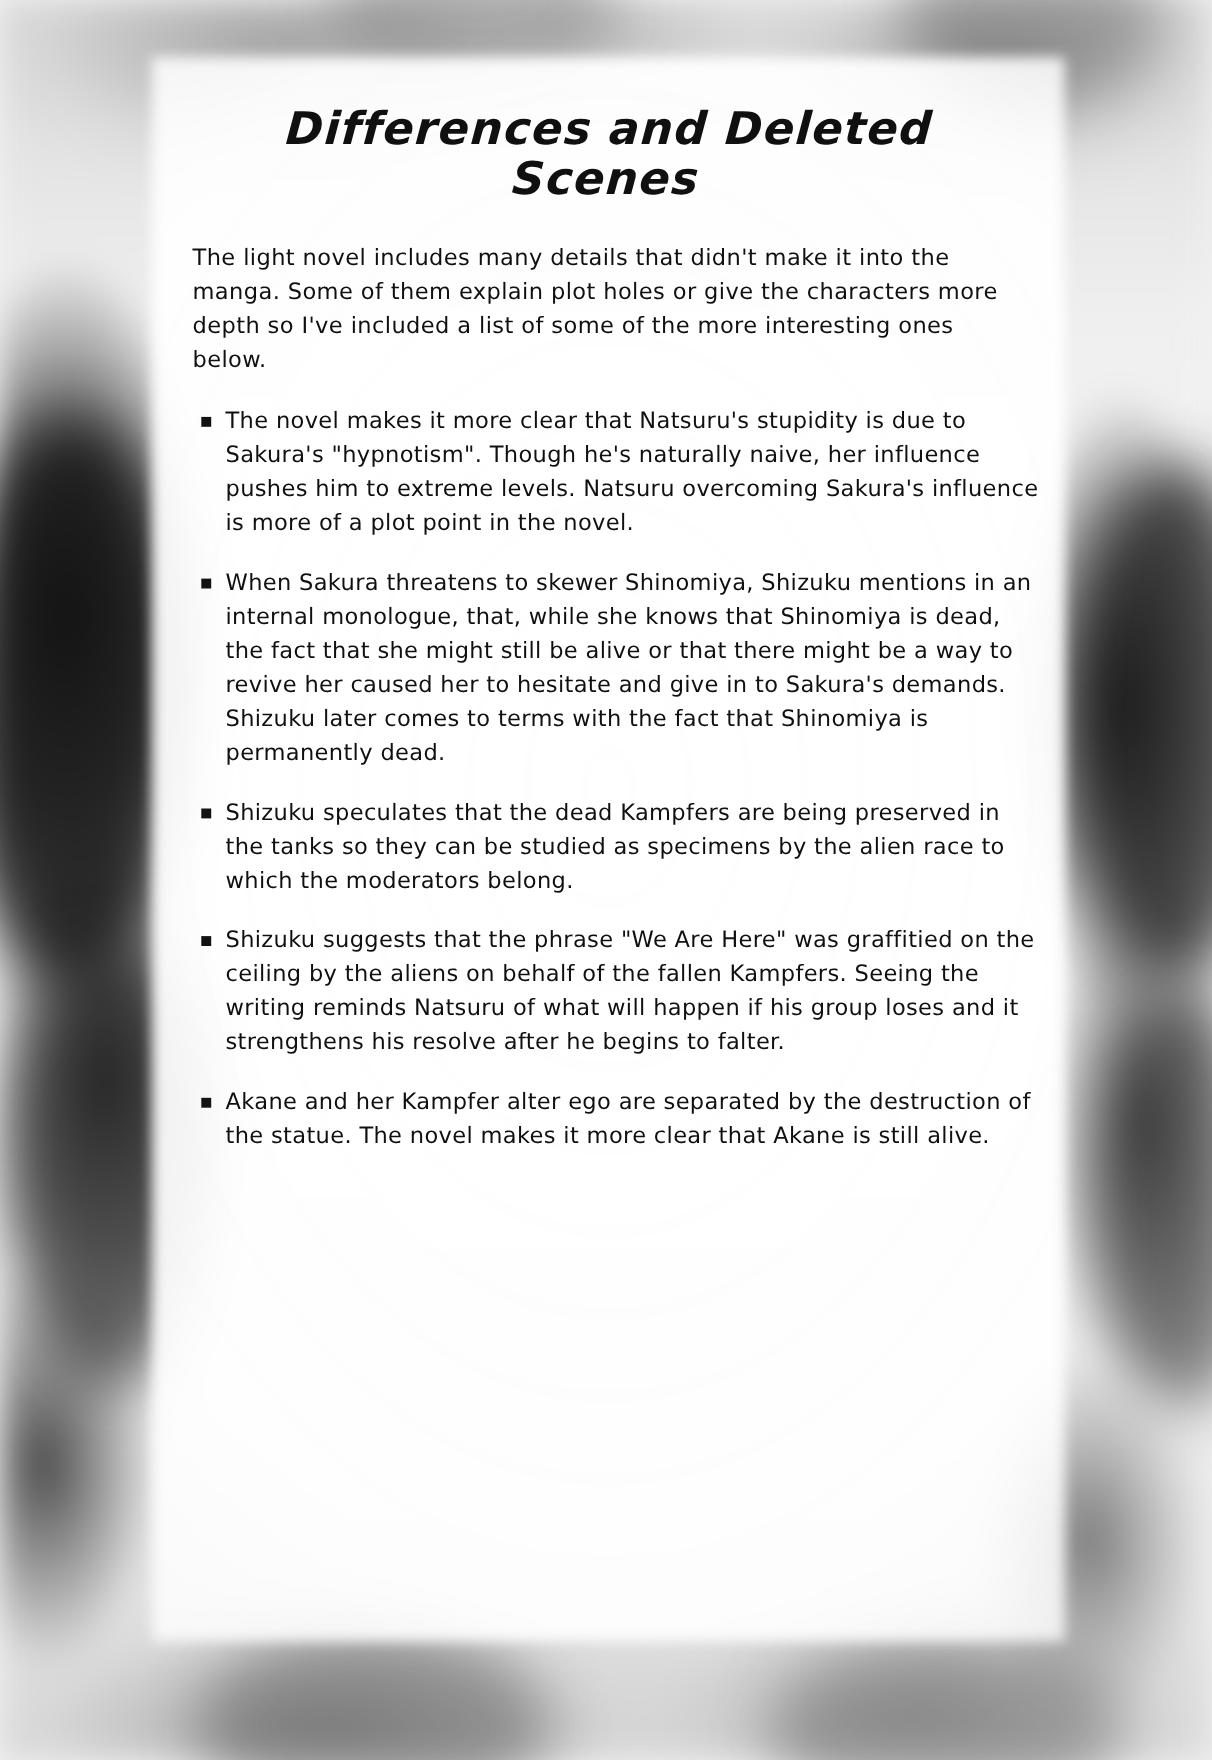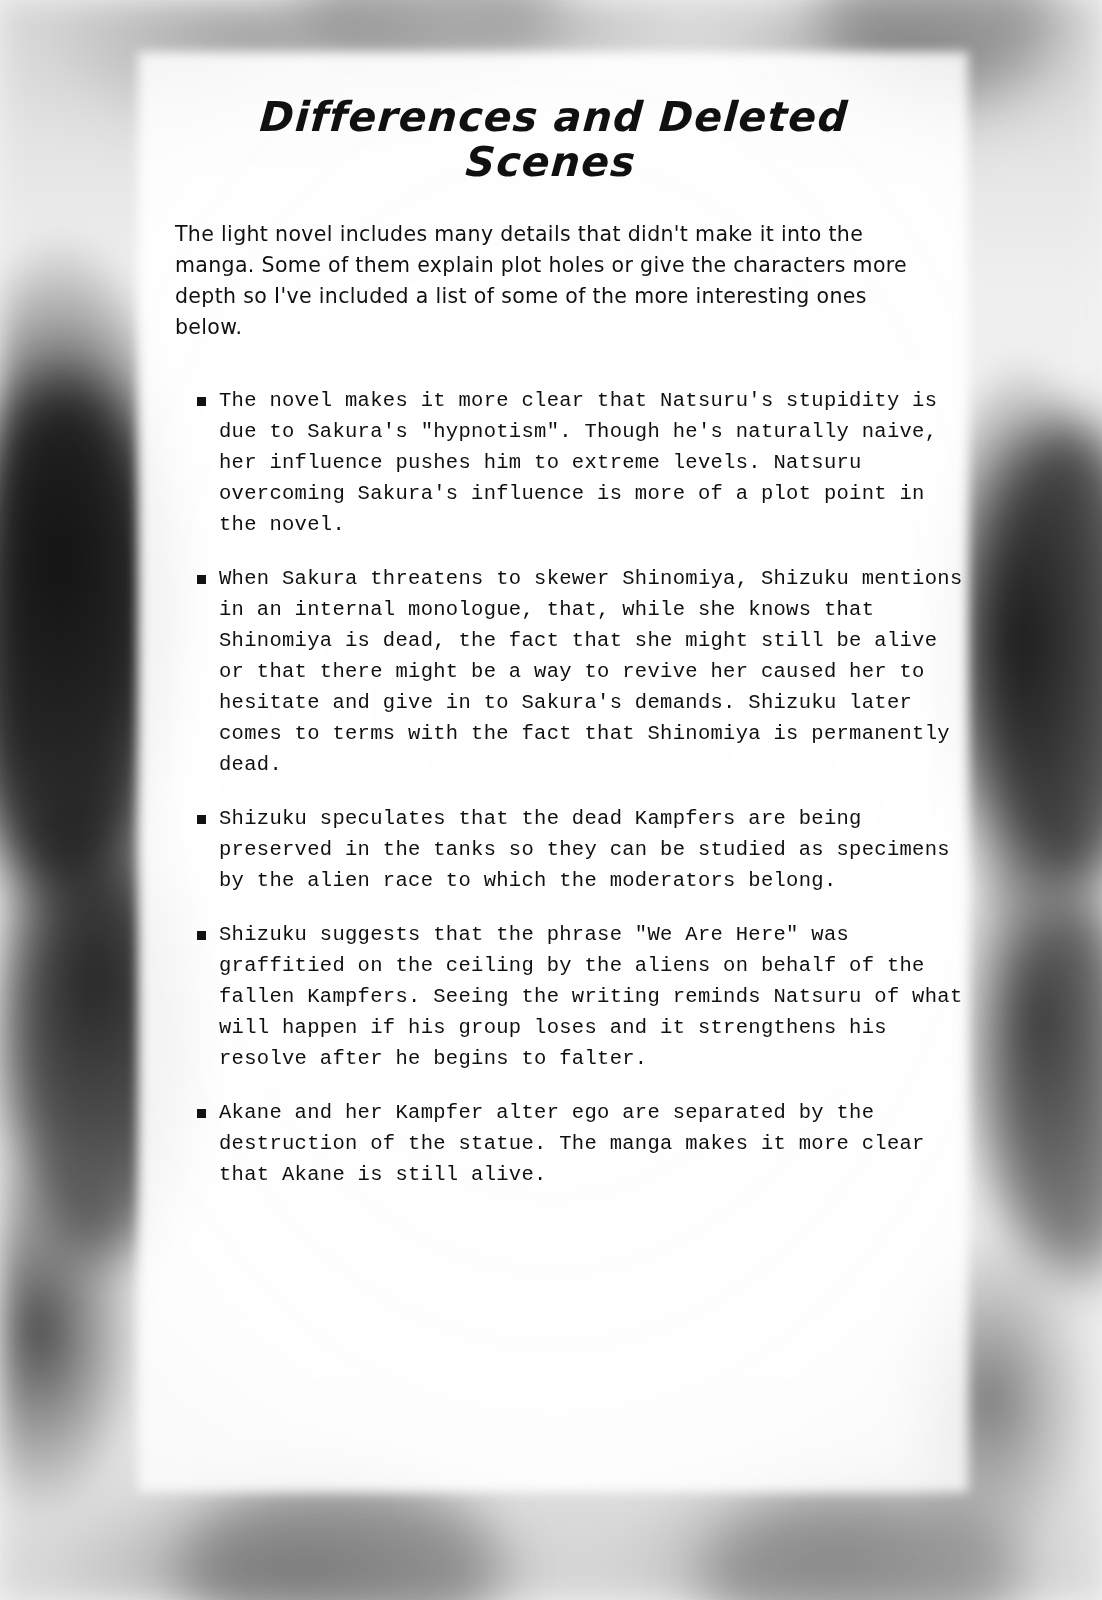--- a/index.html
+++ b/index.html
@@ -96,29 +96,28 @@
     text-align: center;
     margin: 0 0 34px 0;
     transform: skewX(-4deg);
     padding-right: 20px;
   }
 
   .intro {
     font-size: 20.5px;
     line-height: 31px;
     letter-spacing: 0.35px;
-    margin: 0 0 42px 0;
+    margin: 0 0 24px 0;
     width: 740px;
   }
 
   ul.notes {
     list-style: none;
-    margin: 18px;
+    margin: 4px;
     padding: 0;
-    font-family: Liberation Mono, monospace;
   }
   ul.notes li {
     position: relative;
     padding-left: 26px;
     margin-bottom: 23px;
     font-size: 20.5px;
     line-height: 31px;
     letter-spacing: 0.3px;
     width: 745px;
   }
@@ -150,17 +149,17 @@
   <div class="panel"></div>
 
   <div class="content">
     <h1 class="title">Differences and Deleted Scenes</h1>
     <p class="intro">The light novel includes many details that didn't make it into the manga. Some of them explain plot holes or give the characters more depth so I've included a list of some of the more interesting ones below.</p>
     <ul class="notes">
       <li>The novel makes it more clear that Natsuru's stupidity is due to Sakura's "hypnotism". Though he's naturally naive, her influence pushes him to extreme levels. Natsuru overcoming Sakura's influence is more of a plot point in the novel.</li>
       <li>When Sakura threatens to skewer Shinomiya, Shizuku mentions in an internal monologue, that, while she knows that Shinomiya is dead, the fact that she might still be alive or that there might be a way to revive her caused her to hesitate and give in to Sakura's demands. Shizuku later comes to terms with the fact that Shinomiya is permanently dead.</li>
       <li>Shizuku speculates that the dead Kampfers are being preserved in the tanks so they can be studied as specimens by the alien race to which the moderators belong.</li>
       <li>Shizuku suggests that the phrase "We Are Here" was graffitied on the ceiling by the aliens on behalf of the fallen Kampfers. Seeing the writing reminds Natsuru of what will happen if his group loses and it strengthens his resolve after he begins to falter.</li>
-      <li>Akane and her Kampfer alter ego are separated by the destruction of the statue. The manga makes it more clear that Akane is still alive.</li>
+      <li>Akane and her Kampfer alter ego are separated by the destruction of the statue. The novel makes it more clear that Akane is still alive.</li>
     </ul>
   </div>
 
 </div>
 
 </body></html>

